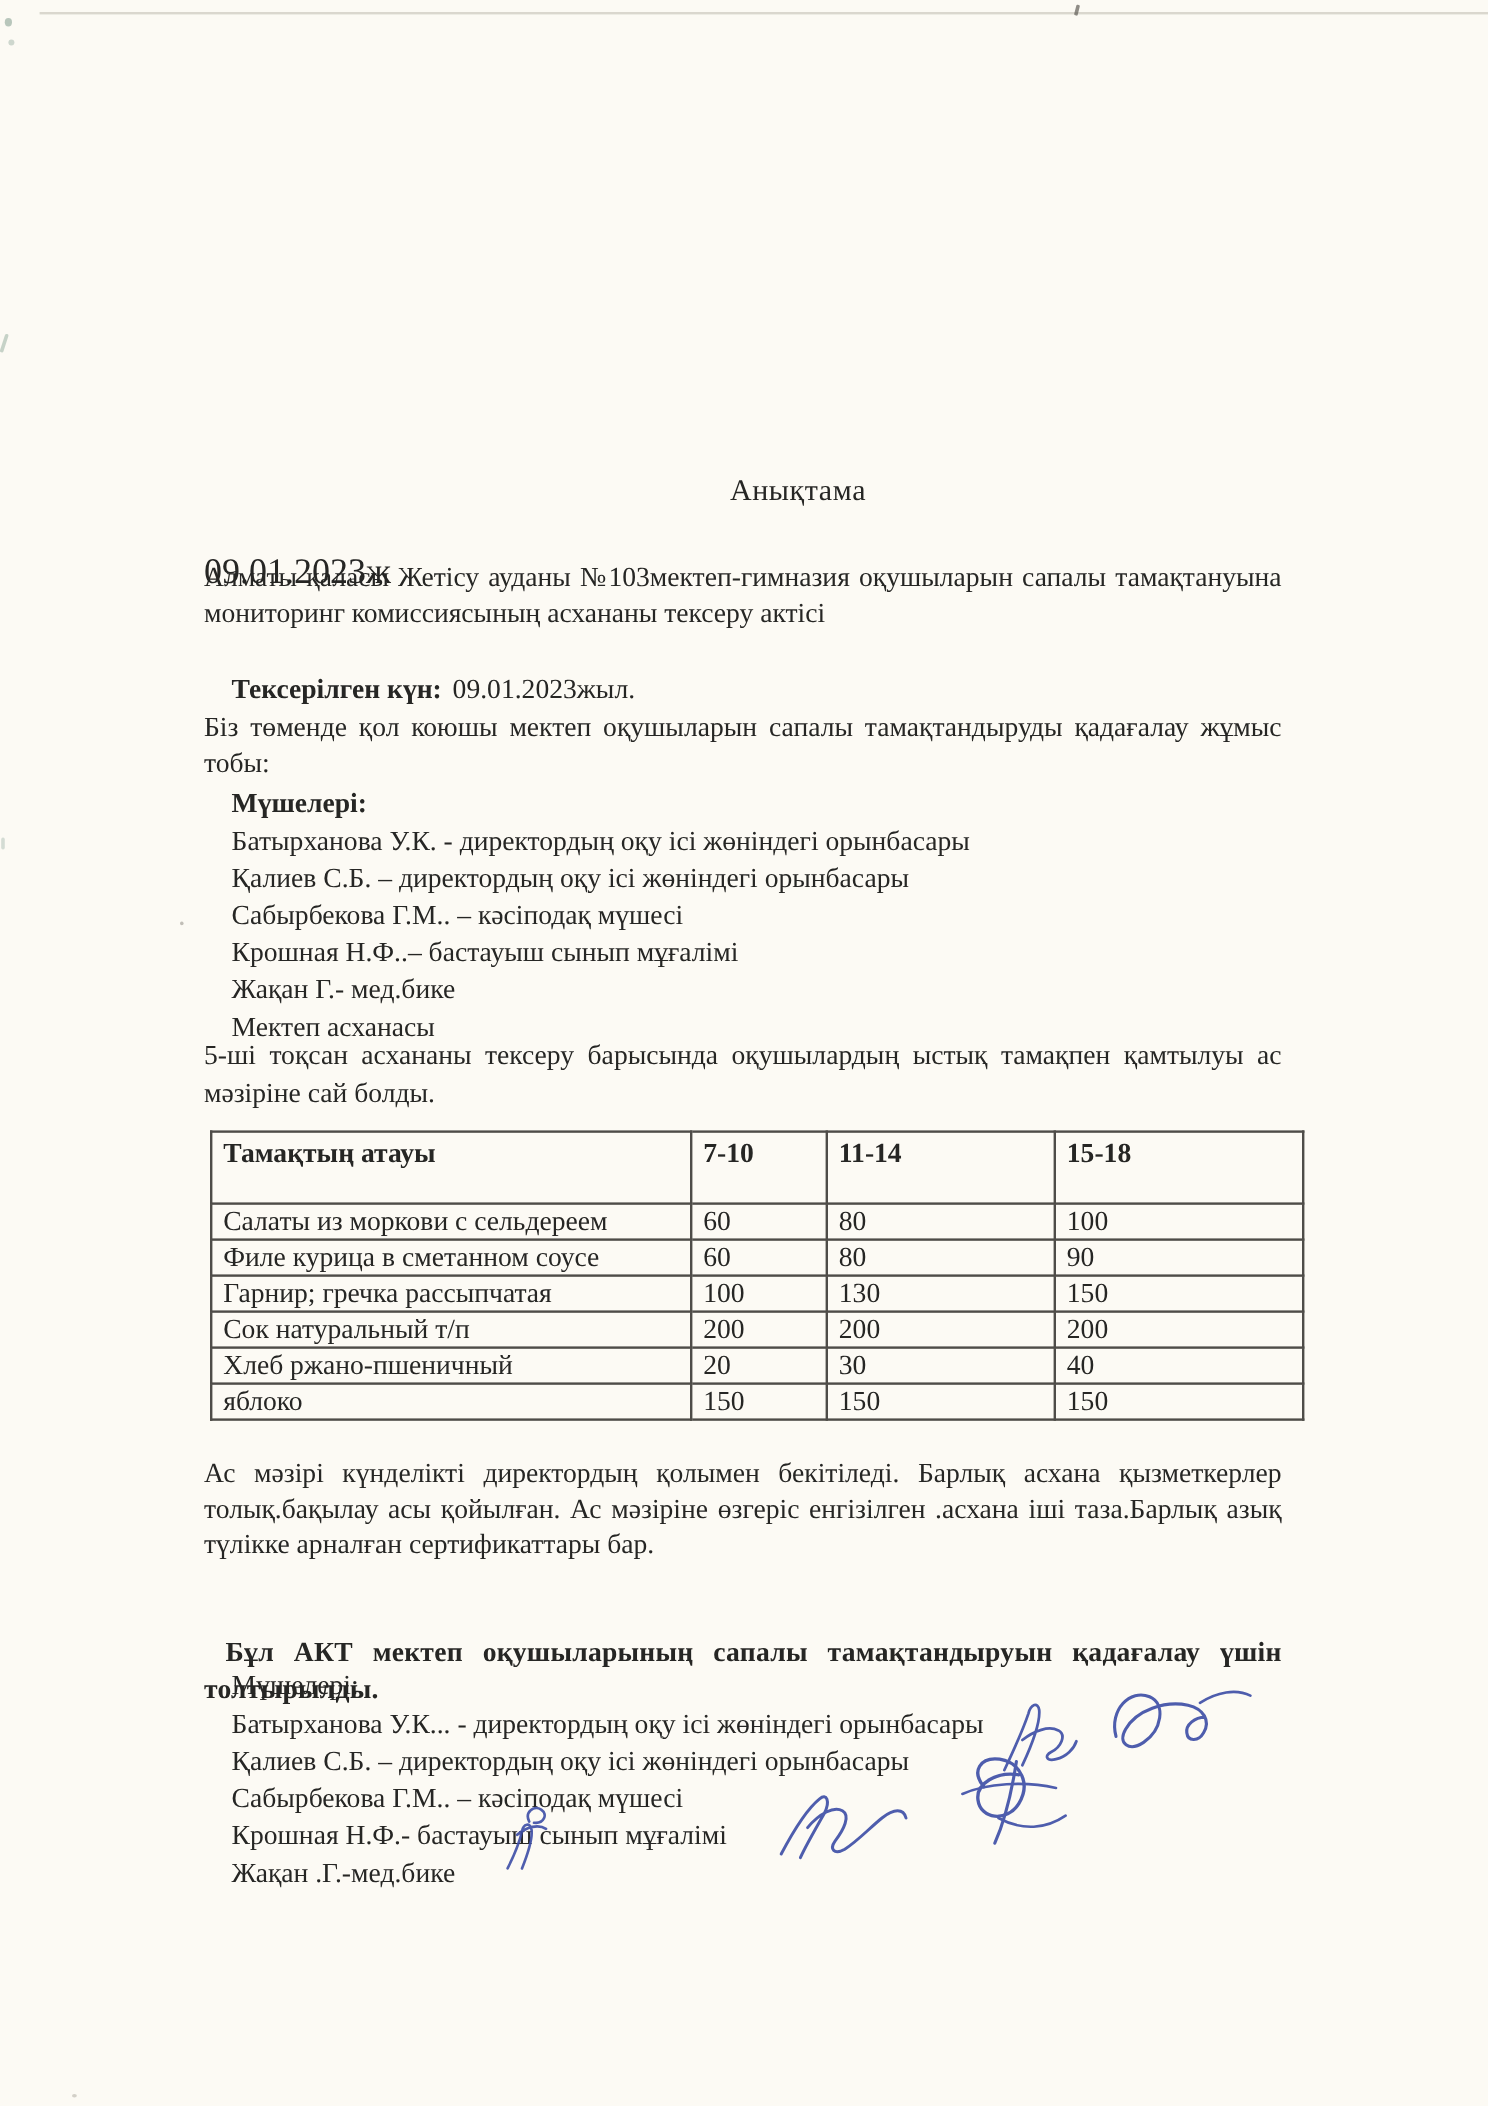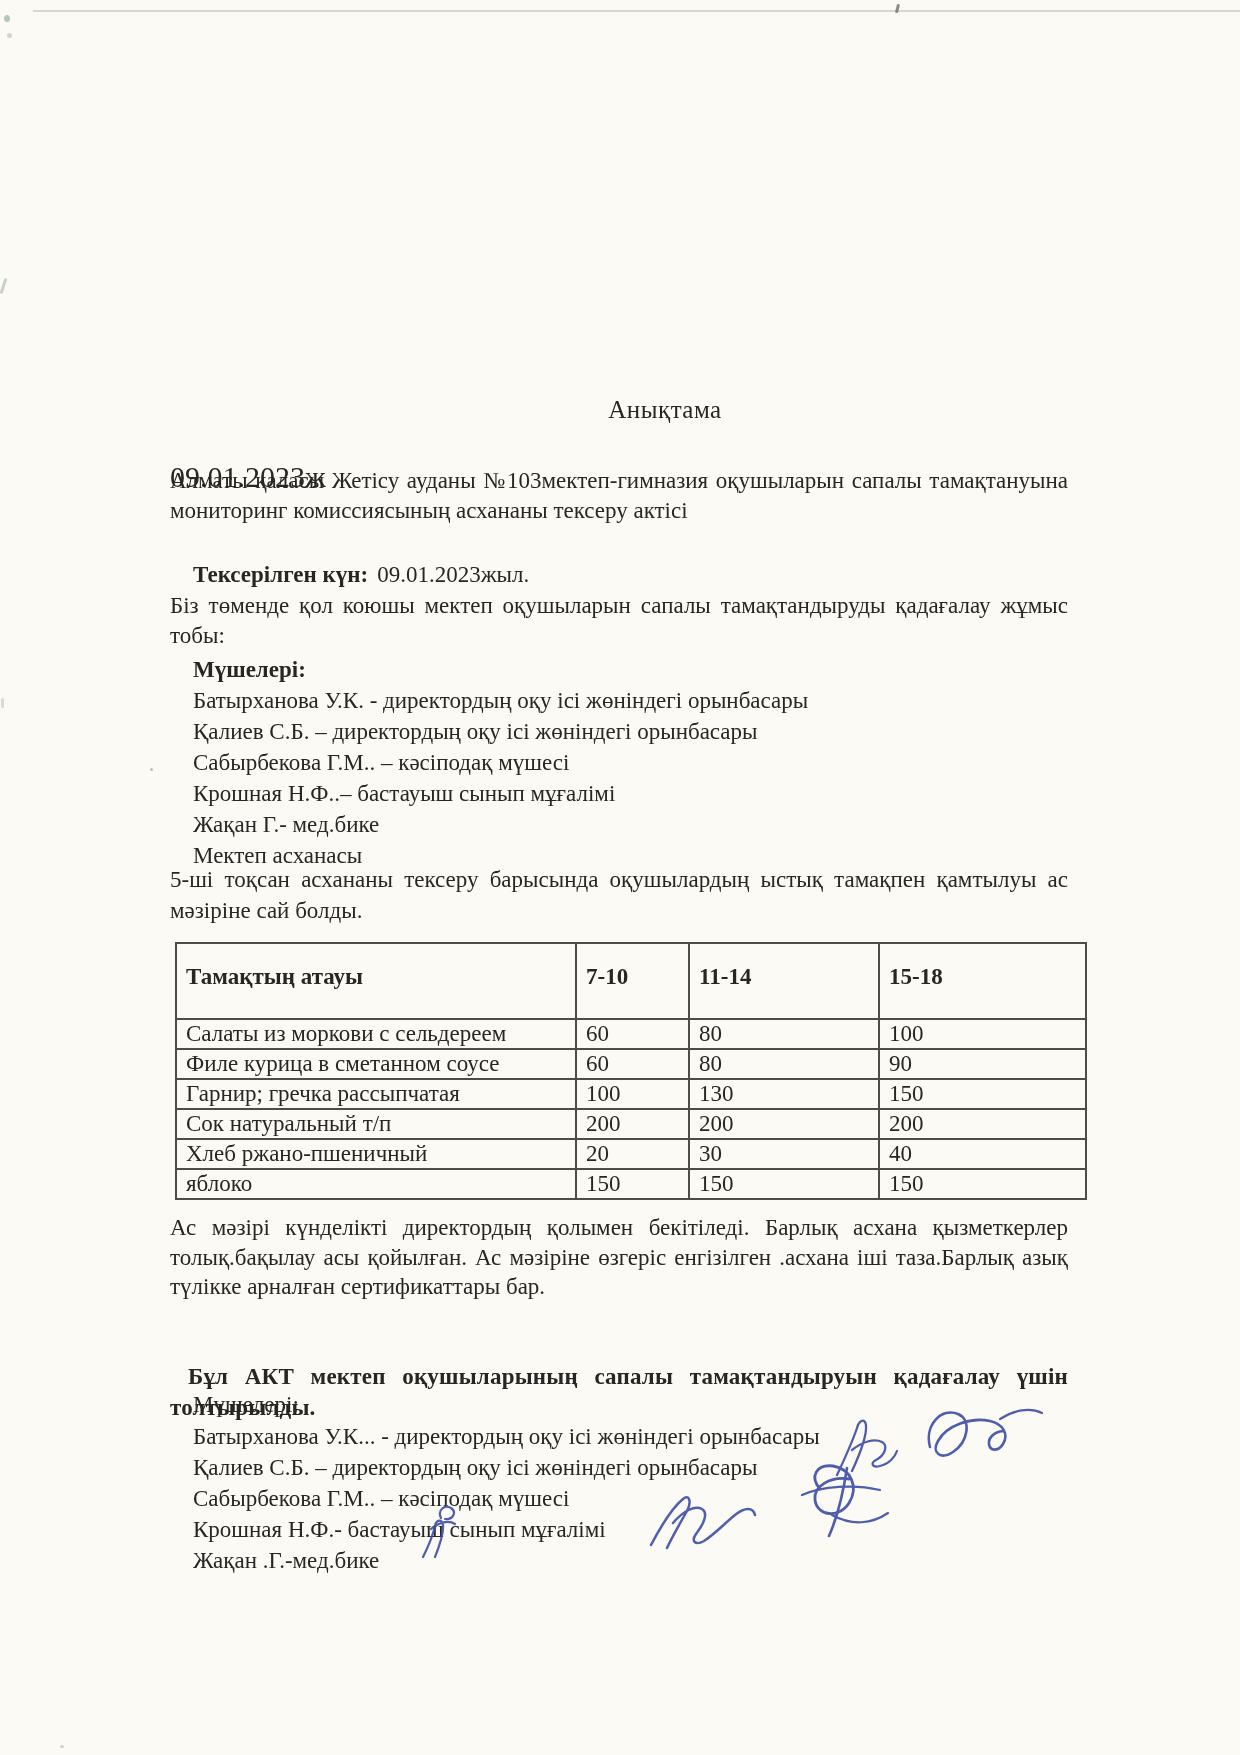--- a/index.html
+++ b/index.html
@@ -46,21 +46,21 @@
   }
   table.menu col.c0{width:400px;}
   table.menu col.c1{width:113px;}
   table.menu col.c2{width:190px;}
   table.menu col.c3{width:207px;}
   table.menu th,table.menu td{
     border:2px solid #4e4c48;
     font-weight:normal;text-align:left;
     padding:0 6px 0 9px;overflow:hidden;white-space:nowrap;
   }
-  table.menu th{height:54px;vertical-align:top;padding-top:20px;font-weight:bold;}
+  table.menu th{height:54px;vertical-align:top;padding-top:4px;font-weight:bold;}
   table.menu td{height:28px;vertical-align:middle;border-radius:15px;}
 
   svg.signatures{position:absolute;left:400px;top:1395px;width:660px;height:180px;pointer-events:none;}
   svg.signatures path{fill:none;stroke-linecap:round;stroke-linejoin:round;}
 </style>
 </head>
 <body>
 
 <div class="page">
 

